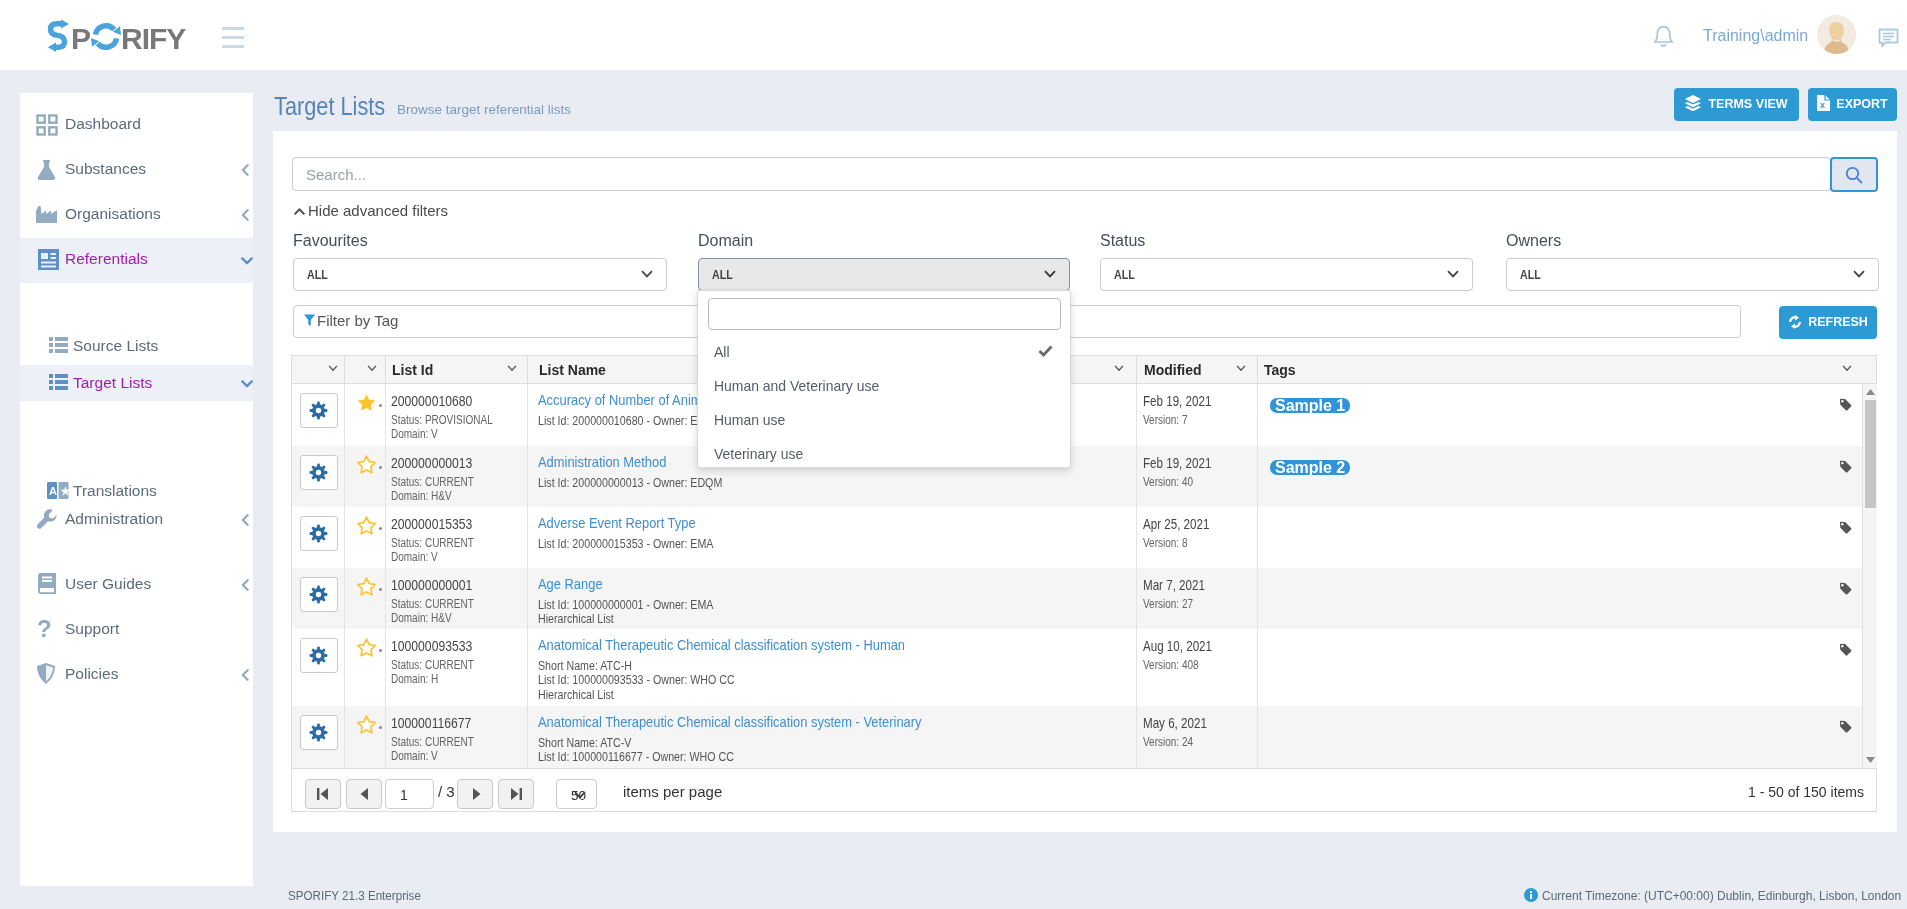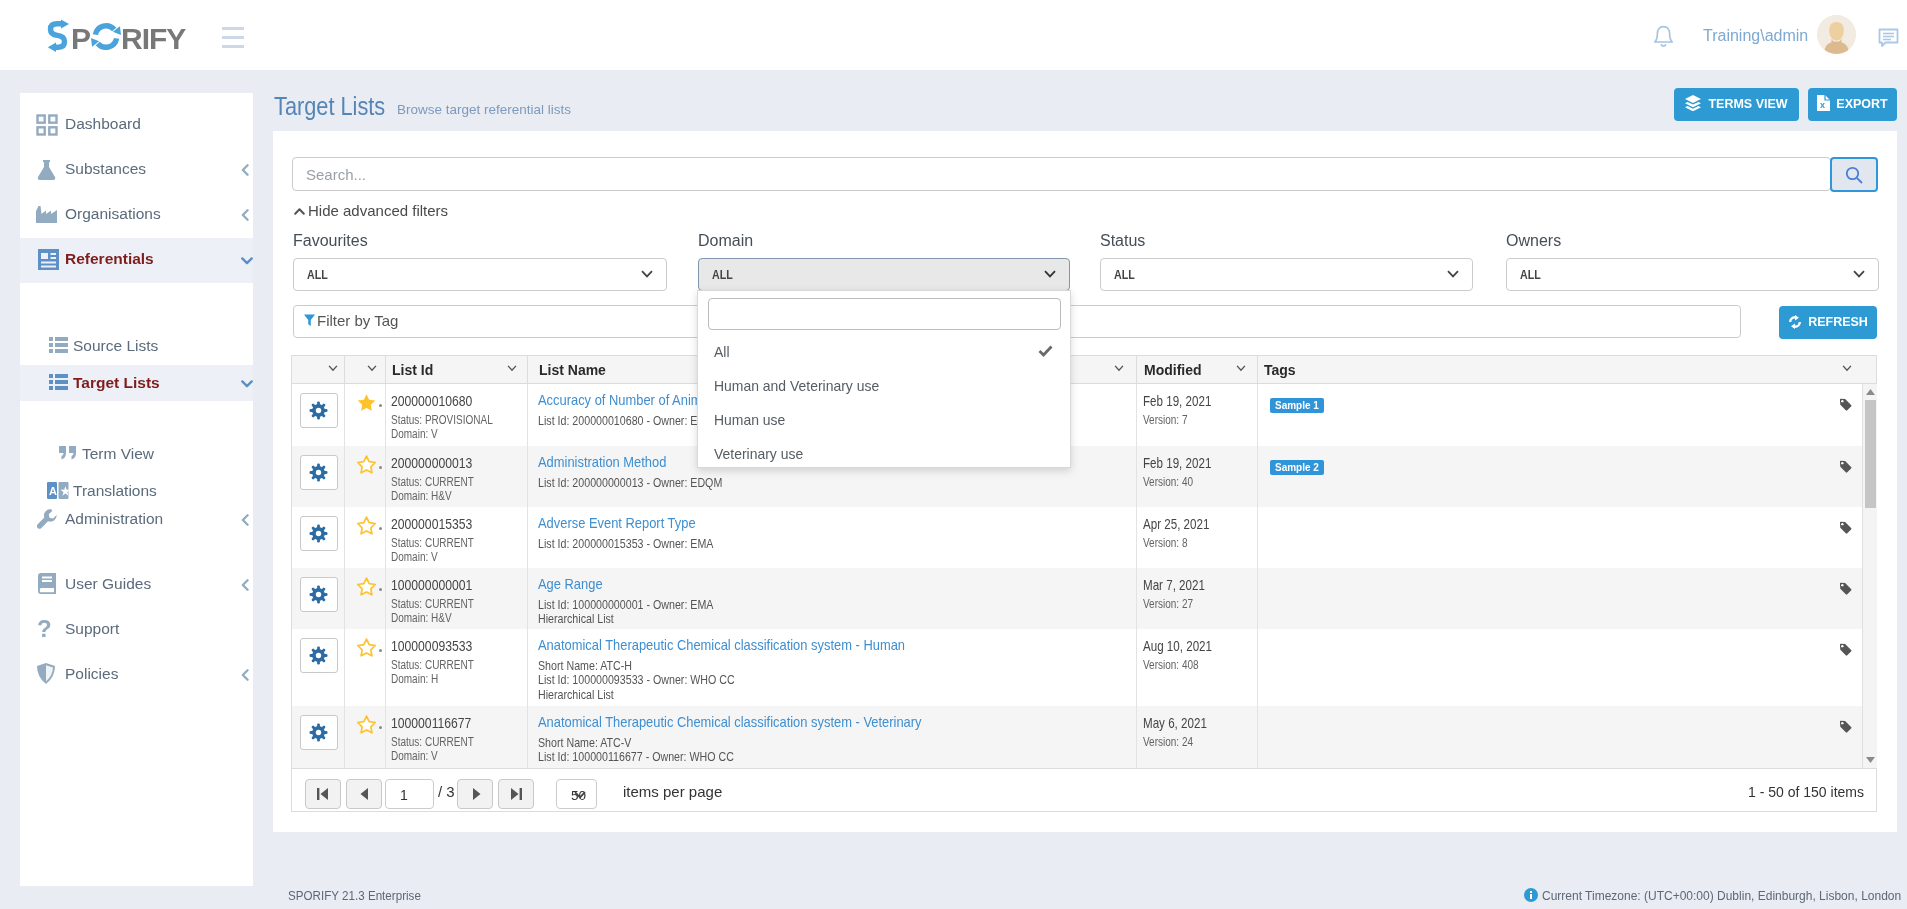--- a/index.html
+++ b/index.html
@@ -16,21 +16,21 @@
 #avatar { position:absolute; left:1817px; top:15px; width:39px; height:39px; border-radius:50%; overflow:hidden; background:#f2ebe1; }
 #chat { position:absolute; left:1878px; top:28px; }
 
 
 #sidebar { position:absolute; left:20px; top:93px; width:233px; height:793px; background:#fff; z-index:5; }
 .sitem { position:absolute; left:0; width:233px; font-size:15.5px; color:#5b6b7c; }
 .sitem .ic { position:absolute; }
 .sitem .tx { position:absolute; }
 .sitem .chev { position:absolute; left:221px; }
 .hl { background:#edf1f7; }
-.bluetx { color:#7f1d1d;font-weight:bold; }
+.bluetx { color:#a21caf; }
 
 
 #phead { position:absolute; left:274px; top:92px; z-index:6; }
 #phead .h1 { font-size:25px; color:#5585b6; display:inline-block; transform:scaleX(.87); transform-origin:0 0; }
 #phead .sub { position:absolute; left:123px; top:10px; font-size:13.5px; color:#7d9abd; white-space:nowrap; }
 .bluebtn { position:absolute; background:#2d9ad3; border-radius:4px; color:#fff; font-weight:bold; font-size:12.5px; text-align:center; z-index:6; }
 
 
 #card { position:absolute; left:273px; top:131px; width:1624px; height:701px; background:#fff; z-index:5; }
 
@@ -50,21 +50,21 @@
 .hdd { position:absolute; top:9px; }
 .grow { position:absolute; left:0; width:1584px; }
 .grow.alt { background:#f5f5f5; }
 .cline { position:absolute; top:0; bottom:0; width:1px; background:#e3e3e3; }
 .gearbtn { position:absolute; left:8px; width:38px; height:35px; background:#fff; border:1px solid #c9c9c9; border-radius:3px; }
 .idtx { position:absolute; left:99px; font-size:14.5px; color:#454545; transform:scaleX(.84); transform-origin:0 0; white-space:nowrap; }
 .smtx { position:absolute; font-size:12.5px; color:#636363; transform:scaleX(.8); transform-origin:0 0; white-space:nowrap; }
 .lnk { position:absolute; left:246px; font-size:14.5px; color:#3e8ed0; transform:scaleX(.89); transform-origin:0 0; white-space:nowrap; }
 .nmsub { position:absolute; left:246px; font-size:13px; color:#555; transform:scaleX(.82); transform-origin:0 0; white-space:nowrap; }
 .dttx { position:absolute; left:851px; font-size:14.5px; color:#454545; transform:scaleX(.8); transform-origin:0 0; white-space:nowrap; }
-.pill { position:absolute; left:978px; height:15px; background:#3094d8; border-radius:2px; color:#fff; font-size:10px; font-weight:bold; line-height:15px; padding:0 5px; }
+.pill { position:absolute; left:978px; height:15px; background:#3094d8; border-radius:7px; color:#fff; font-size:16px; font-weight:bold; line-height:15px; padding:0 5px; }
 .tagic { position:absolute; left:1547px; }
 .dot { position:absolute; left:87px; width:3px; height:3px; background:#8a8a8a; border-radius:50%; }
 
 
 #vsb { position:absolute; left:1570px; top:28px; width:15px; height:384px; background:#f4f4f4; border-left:1px solid #e0e0e0; }
 #vsb .thumb { position:absolute; left:2px; top:16px; width:11px; height:108px; background:#c5c5c5; }
 
 
 #pager { position:absolute; left:0; top:412px; width:1584px; height:43px; background:#fff; border-top:1px solid #dcdcdc; }
 .pbtn { position:absolute; top:10px; width:36px; height:30px; background:#f2f2f2; border:1px solid #c9c9c9; border-radius:4px; }
@@ -183,26 +183,20 @@
           <rect x="0" y="6" width="4" height="4"></rect>
           <rect x="6" y="6" width="13" height="4"></rect>
           <rect x="0" y="12" width="4" height="4"></rect>
           <rect x="6" y="12" width="13" height="4"></rect>
         </g>
       </svg>
     <span class="tx bluetx" style="left:53px;top:9px;">Target Lists</span>
     <svg class="chev" style="top:15px;" width="12" height="8" viewBox="0 0 14 9">
         <path d="M1.5 1.5 L7 7 L12.5 1.5" fill="none" stroke="#5d90c6" stroke-width="2.8" stroke-linecap="round" stroke-linejoin="round"></path>
       </svg>
-  </div>
-  <div class="sitem" style="top:343px;height:37px;font-size:15.5px;">
-    <svg class="ic" style="left:39px;top:10px;" width="17" height="14" viewBox="0 0 17 14">
-        <path d="M0 0 L7 0 L7 7 Q7 12 2.5 13.5 L2.5 10 Q4.5 9.5 4.5 7 L0 7 Z M10 0 L17 0 L17 7 Q17 12 12.5 13.5 L12.5 10 Q14.5 9.5 14.5 7 L10 7 Z" fill="#93abc0"></path>
-      </svg>
-    <span class="tx" style="left:62px;top:9px;">Term View</span>
   </div>
   <div class="sitem" style="top:380px;height:37px;font-size:15.5px;">
     <svg class="ic" style="left:27px;top:9px;" width="22" height="17" viewBox="0 0 22 17">
         <rect x="0" y="0" width="10" height="17" rx="1" fill="#5d90c6"></rect>
         <text x="2" y="13" font-size="11" font-weight="bold" fill="#fff">A</text>
         <rect x="11.5" y="0" width="10" height="17" rx="1" fill="#93abc0"></rect>
         <text x="13.5" y="13" font-size="11" font-weight="bold" fill="#fff">★</text>
       </svg>
     <span class="tx" style="left:53px;top:9px;">Translations</span>
   </div>

